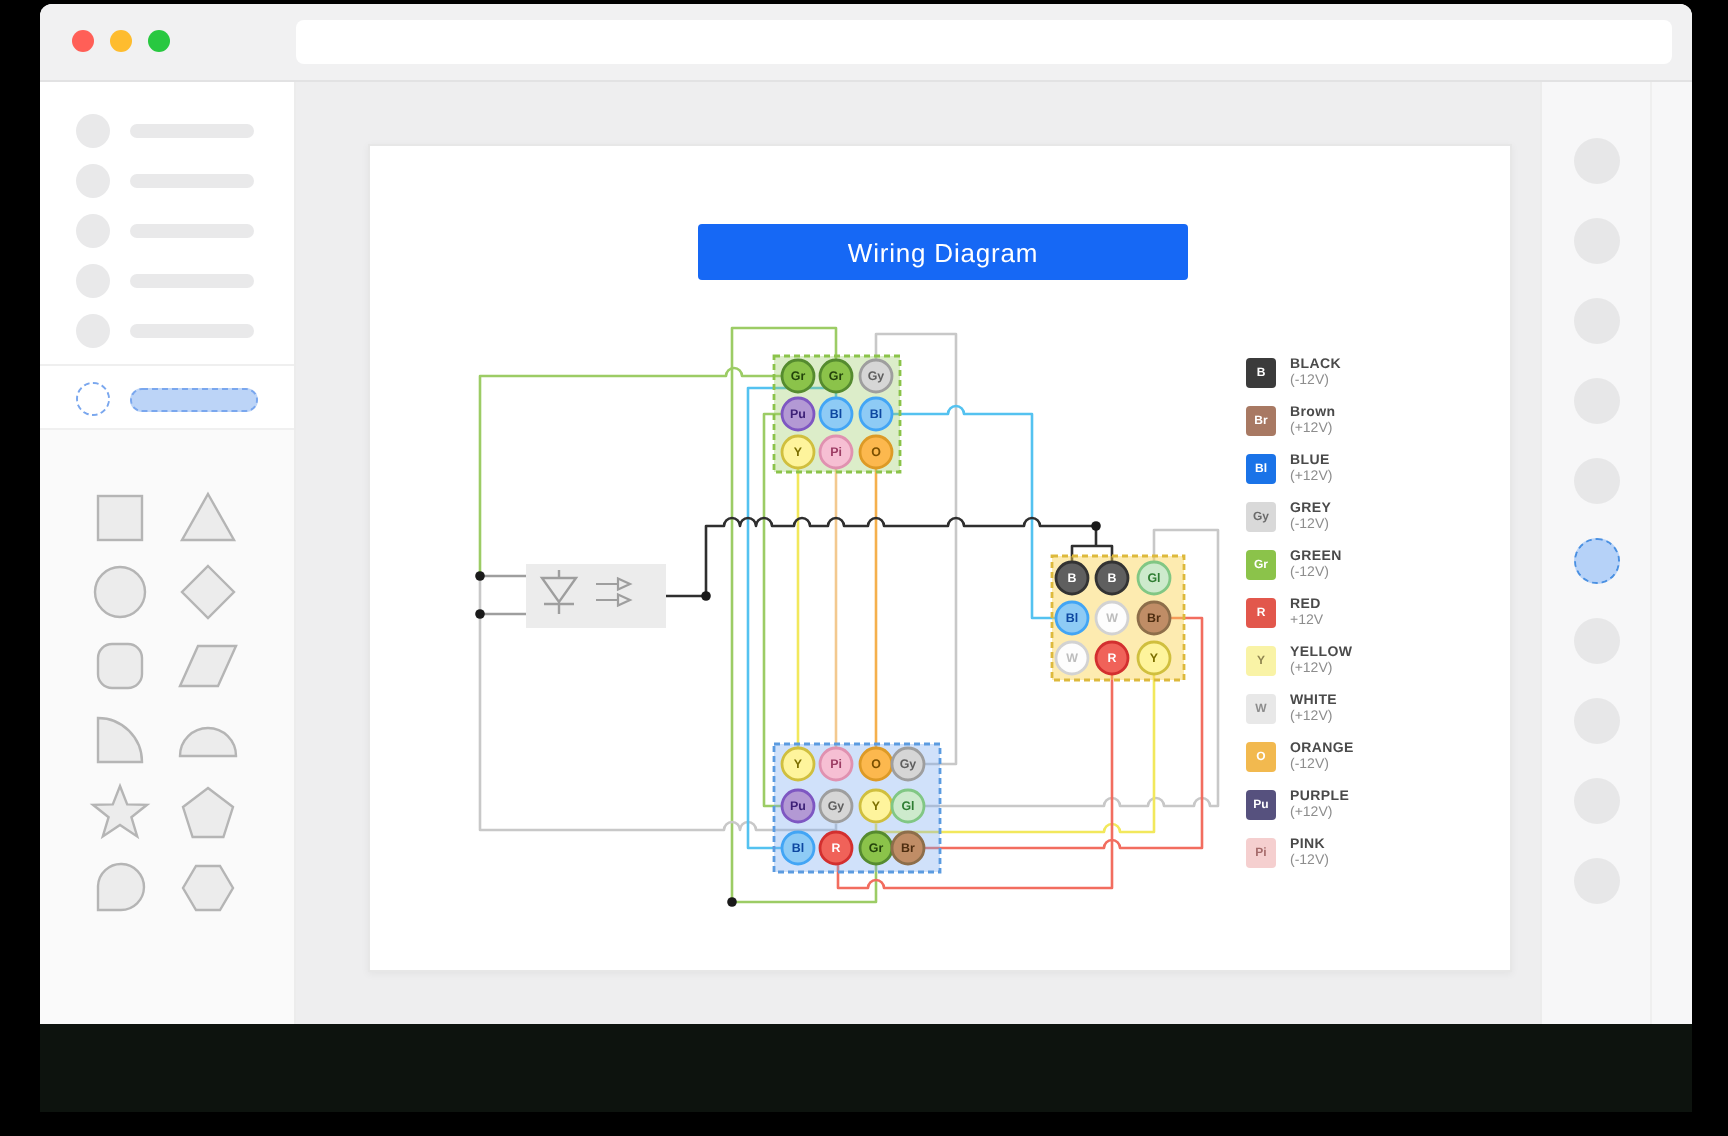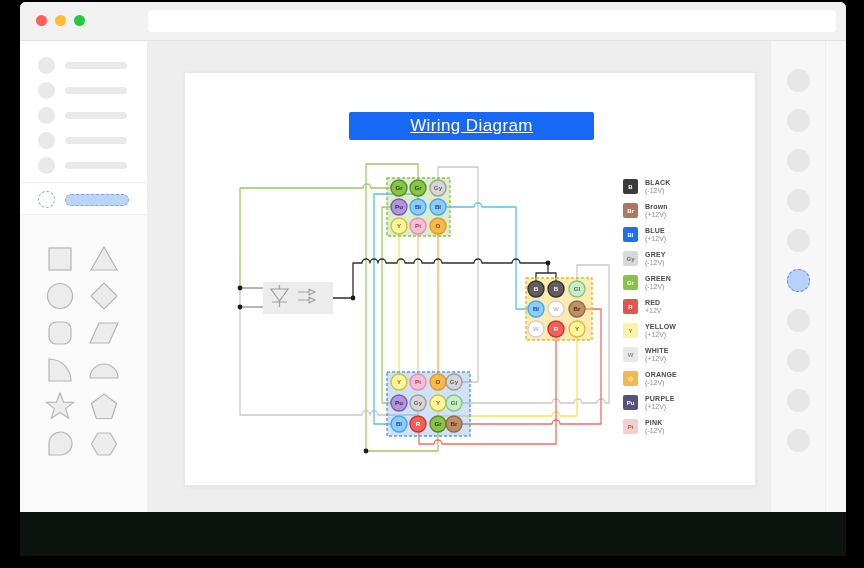--- a/index.html
+++ b/index.html
@@ -28,22 +28,22 @@
     border-top:1px solid #f0f0f0;}
   .shapes-grid{position:absolute;left:22px;top:26px;display:grid;grid-template-columns:36px 36px;
     grid-auto-rows:37px;column-gap:8px;}
   .shape-cell svg{display:block;}
   .shape-cell g{fill:#ececec;stroke:#b5b5b5;stroke-width:1.2;}
   
   .main{position:absolute;left:128px;top:39px;width:622px;height:471px;background:#eeeeef;}
   .canvas{position:absolute;left:36px;top:31px;width:570px;height:412px;background:#fff;
     border:1px solid #e7e7e7;box-shadow:0 1px 4px rgba(0,0,0,.05);}
   .banner{position:absolute;left:164px;top:39px;width:245px;height:28px;border-radius:2px;
-    display:flex;align-items:center;justify-content:center;color:#fff;font-size:17px;
-    font-weight:500;letter-spacing:.4px;text-decoration:underline;}
+    display:flex;align-items:center;justify-content:center;color:#fff;font-size:13px;
+    font-weight:500;letter-spacing:.4px;}
   .diagram-svg{position:absolute;left:0;top:0;}
   
   .legend{position:absolute;left:438px;top:106px;display:flex;flex-direction:column;}
   .legend-row{display:flex;align-items:flex-start;margin-bottom:9px;height:15px;}
   .legend-swatch{width:15px;height:15px;border-radius:2px;display:flex;align-items:center;
     justify-content:center;font-size:6px;font-weight:bold;margin-right:7px;flex:0 0 auto;}
   .legend-text{display:flex;flex-direction:column;}
   .legend-name{font-size:7px;line-height:8px;color:#4a4a4a;font-weight:bold;letter-spacing:.2px;}
   .legend-volt{font-size:7px;line-height:8px;color:#8d8d8d;}
   

